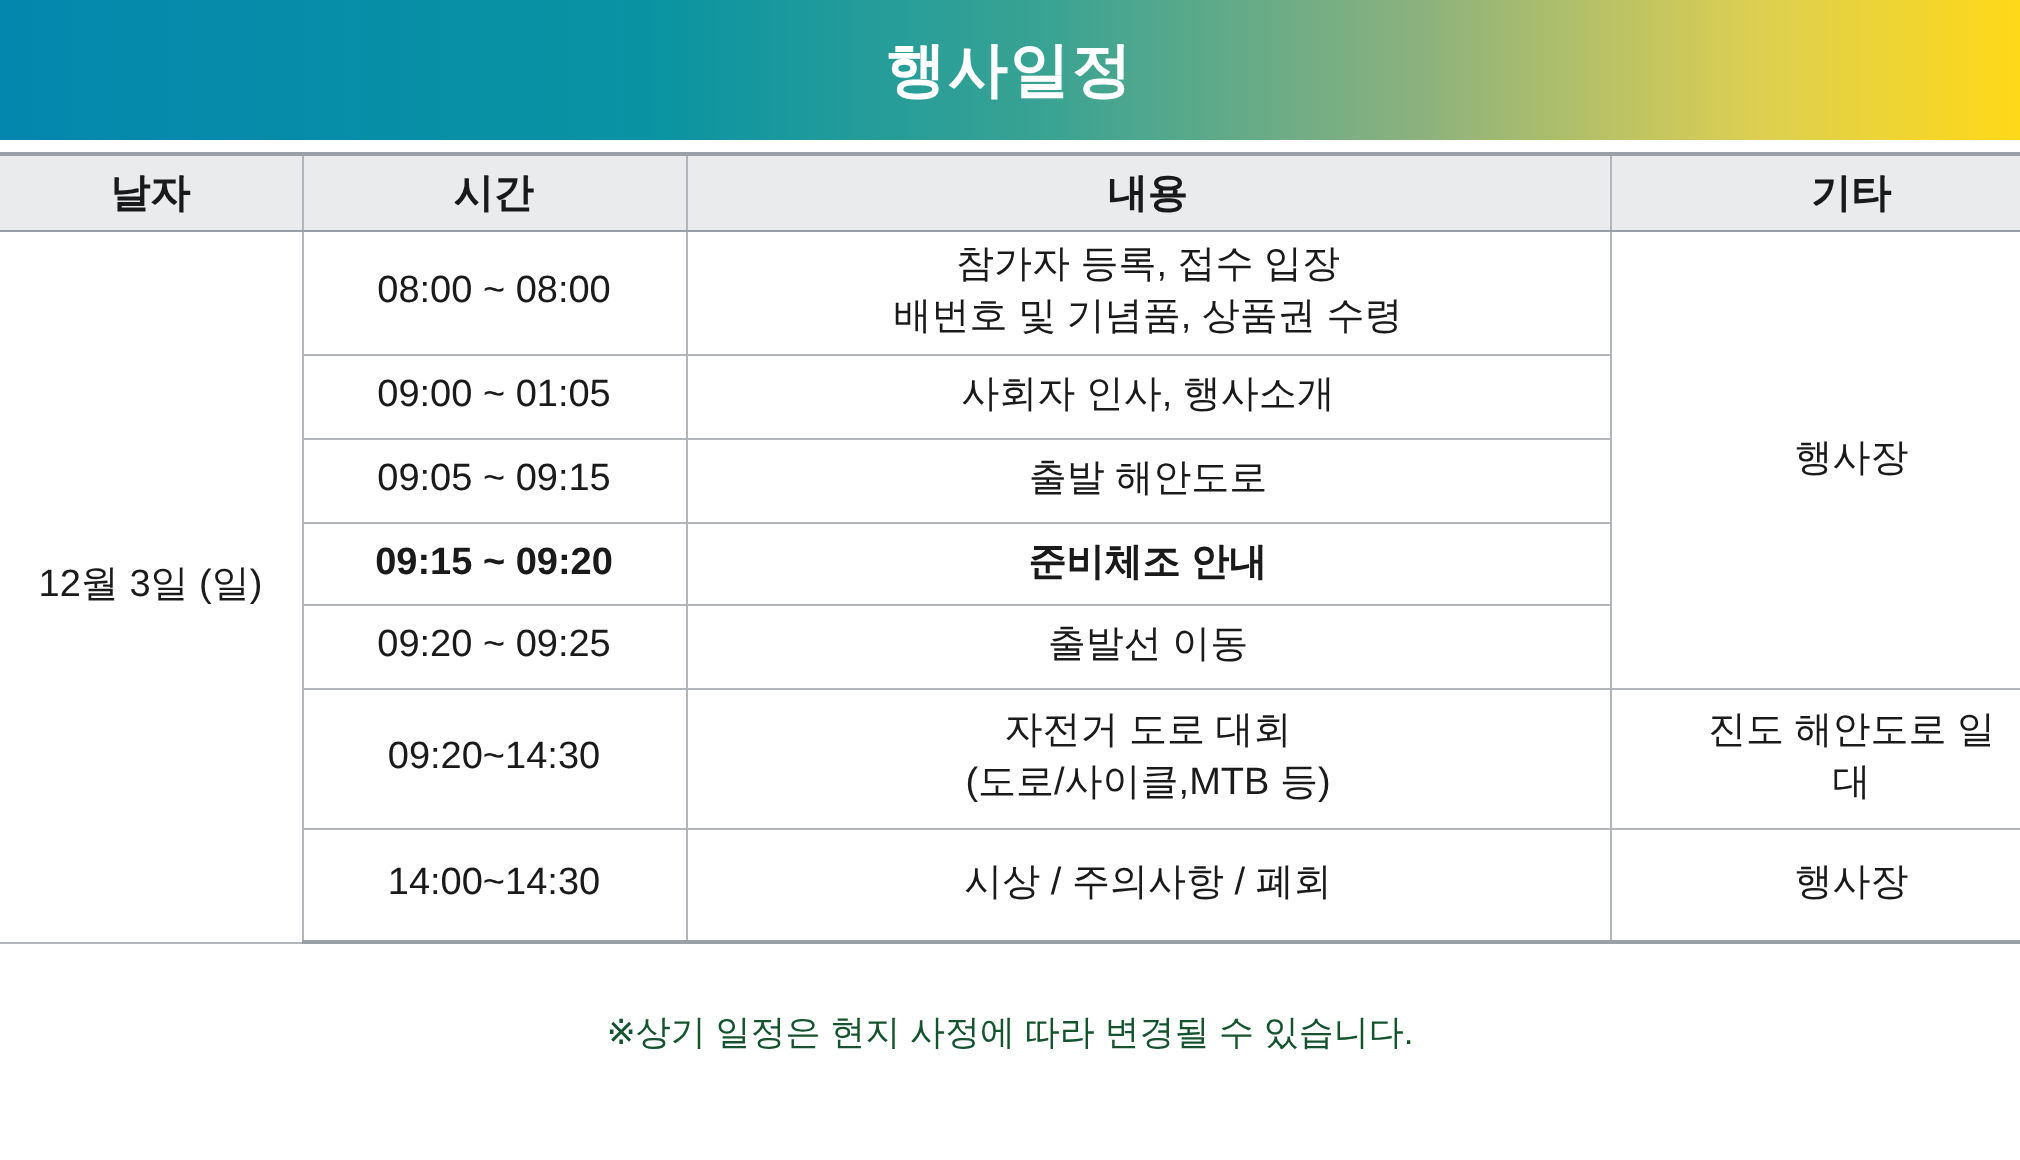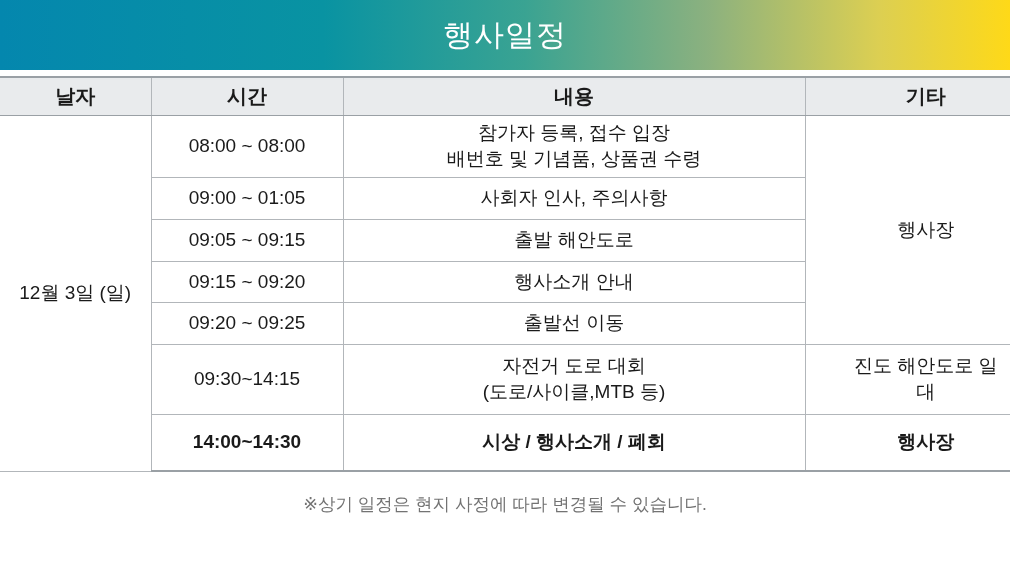--- a/index.html
+++ b/index.html
@@ -22,21 +22,21 @@
       #8bb17f 70%,
       #dccf52 87%,
       #fed918 100%);
     display: flex;
     align-items: center;
     justify-content: center;
   }
   .banner-title {
     color: #ffffff;
     font-size: 30px;
-    font-weight: normal;
+    font-weight: bold;
     letter-spacing: 1px;
   }
   table.schedule {
     width: 1010px;
     border-collapse: collapse;
     table-layout: fixed;
     margin-top: 6px;
   }
   .schedule th, .schedule td {
     border: 1px solid #b2b6ba;
@@ -55,30 +55,30 @@
   .schedule td { font-size: 19px; line-height: 1.35; background: #ffffff; }
   .col-date    { width: 151px; }
   .col-time    { width: 192px; }
   .col-content { width: 462px; }
   .col-etc     { width: 205px; }
   .schedule th:first-child, .schedule td.edge-left  { border-left: none; }
   .schedule th:last-child,  .schedule td.edge-right { border-right: none; padding-left: 40px; }
   .schedule tbody tr.r1 { height: 62px; }
   .schedule tbody tr.r2 { height: 42px; }
   .schedule tbody tr.r3 { height: 42px; }
-  .schedule tbody tr.r4 { height: 41px; }
+  .schedule tbody tr.r4 { height: 41px; font-weight: bold; }
   .schedule tbody tr.r5 { height: 42px; }
   .schedule tbody tr.r6 { height: 70px; }
-  .schedule tbody tr.r7 { height: 57px; font-weight: bold; }
+  .schedule tbody tr.r7 { height: 57px; }
   .schedule tbody tr.r7 td { border-bottom: 2px solid #9aa0a5; }
   .footer-note {
-    margin-top: 20px;
+    margin-top: 32px;
     text-align: center;
     font-size: 17.5px;
-    color: #737373;
+    color: #14532d;
   }
 </style>
 </head>
 <body>
 
 <div class="banner">
   <div class="banner-title">행사일정</div>
 </div>
 
 <table class="schedule">
@@ -95,43 +95,43 @@
       <td class="col-date edge-left" rowspan="7">12월 3일 (일)</td>
       <td class="col-time">08:00 ~ 08:00</td>
       <td class="col-content">
         <div>참가자 등록, 접수 입장</div>
         <div>배번호 및 기념품, 상품권 수령</div>
       </td>
       <td class="col-etc edge-right" rowspan="5">행사장</td>
     </tr>
     <tr class="r2">
       <td class="col-time">09:00 ~ 01:05</td>
-      <td class="col-content">사회자 인사, 주의사항</td>
+      <td class="col-content">사회자 인사, 행사소개</td>
     </tr>
     <tr class="r3">
       <td class="col-time">09:05 ~ 09:15</td>
       <td class="col-content">출발 해안도로</td>
     </tr>
     <tr class="r4">
       <td class="col-time">09:15 ~ 09:20</td>
-      <td class="col-content">행사소개 안내</td>
+      <td class="col-content">준비체조 안내</td>
     </tr>
     <tr class="r5">
       <td class="col-time">09:20 ~ 09:25</td>
       <td class="col-content">출발선 이동</td>
     </tr>
     <tr class="r6">
-      <td class="col-time">09:30~14:15</td>
+      <td class="col-time">09:20~14:30</td>
       <td class="col-content">
         <div>자전거 도로 대회</div>
         <div>(도로/사이클,MTB 등)</div>
       </td>
       <td class="col-etc edge-right">진도 해안도로 일대</td>
     </tr>
     <tr class="r7">
       <td class="col-time">14:00~14:30</td>
-      <td class="col-content">시상 / 행사소개 / 폐회</td>
+      <td class="col-content">시상 / 주의사항 / 폐회</td>
       <td class="col-etc edge-right">행사장</td>
     </tr>
   </tbody>
 </table>
 
 <div class="footer-note">※상기 일정은 현지 사정에 따라 변경될 수 있습니다.</div>
 
 </body></html>

